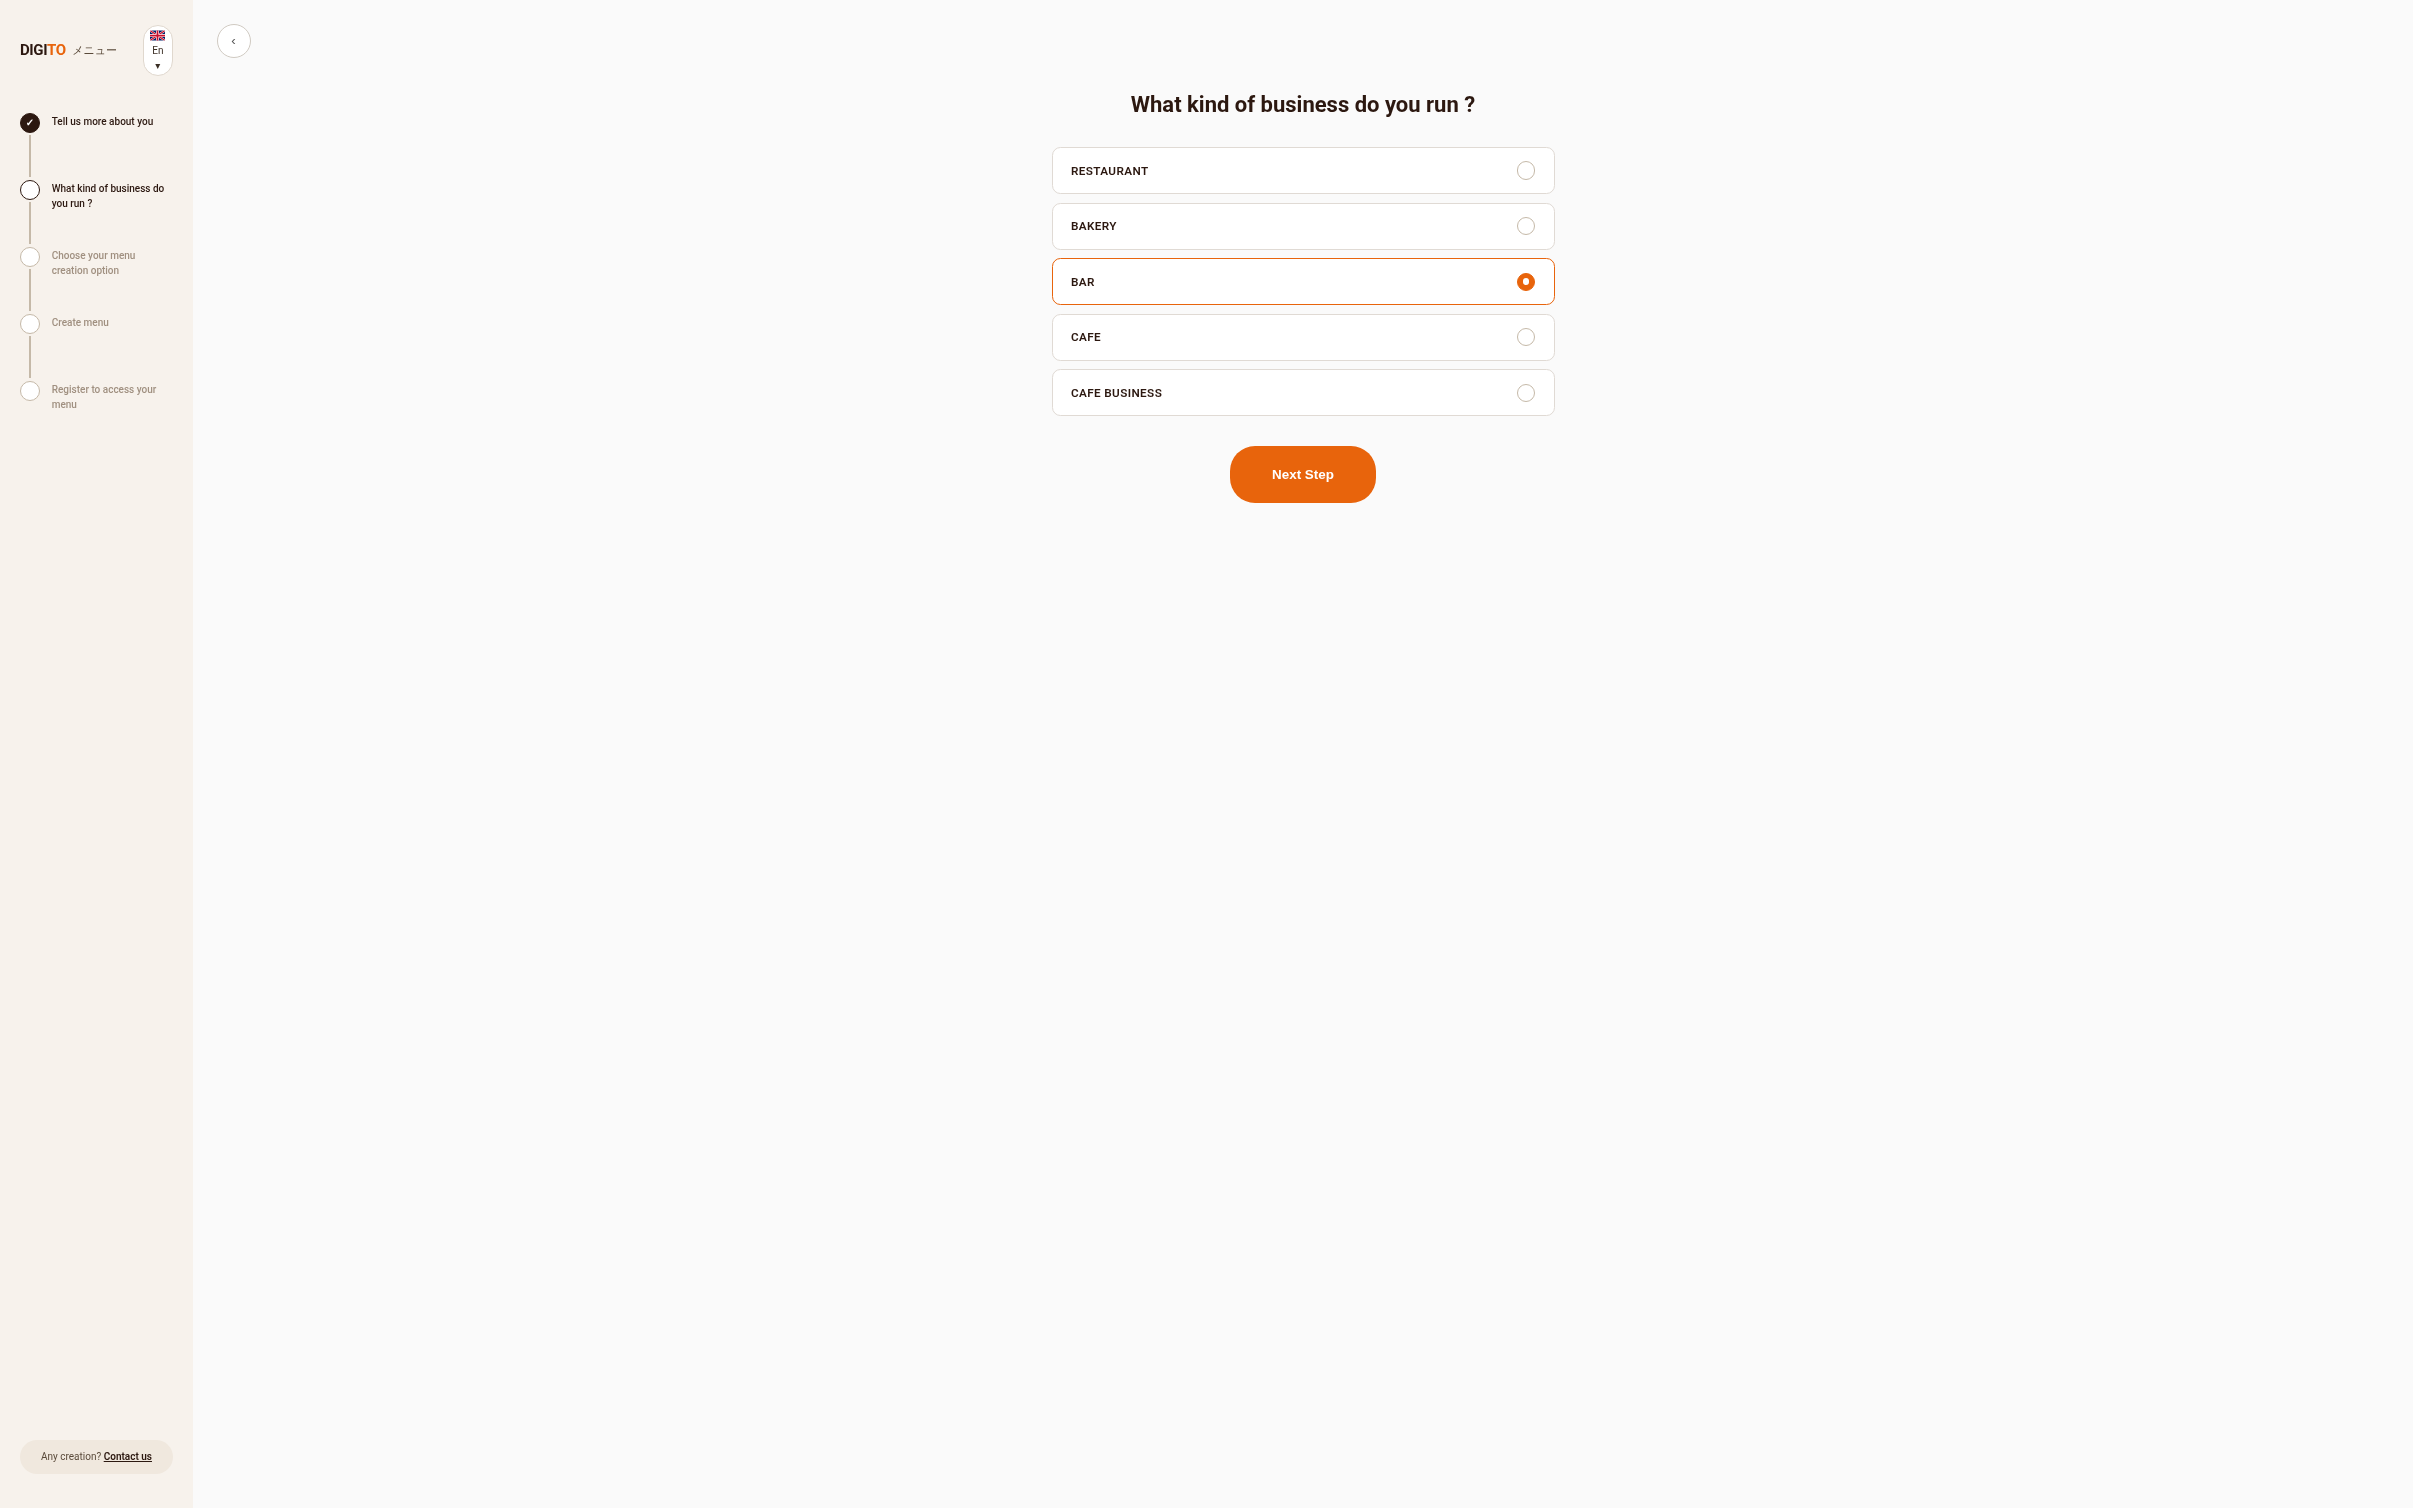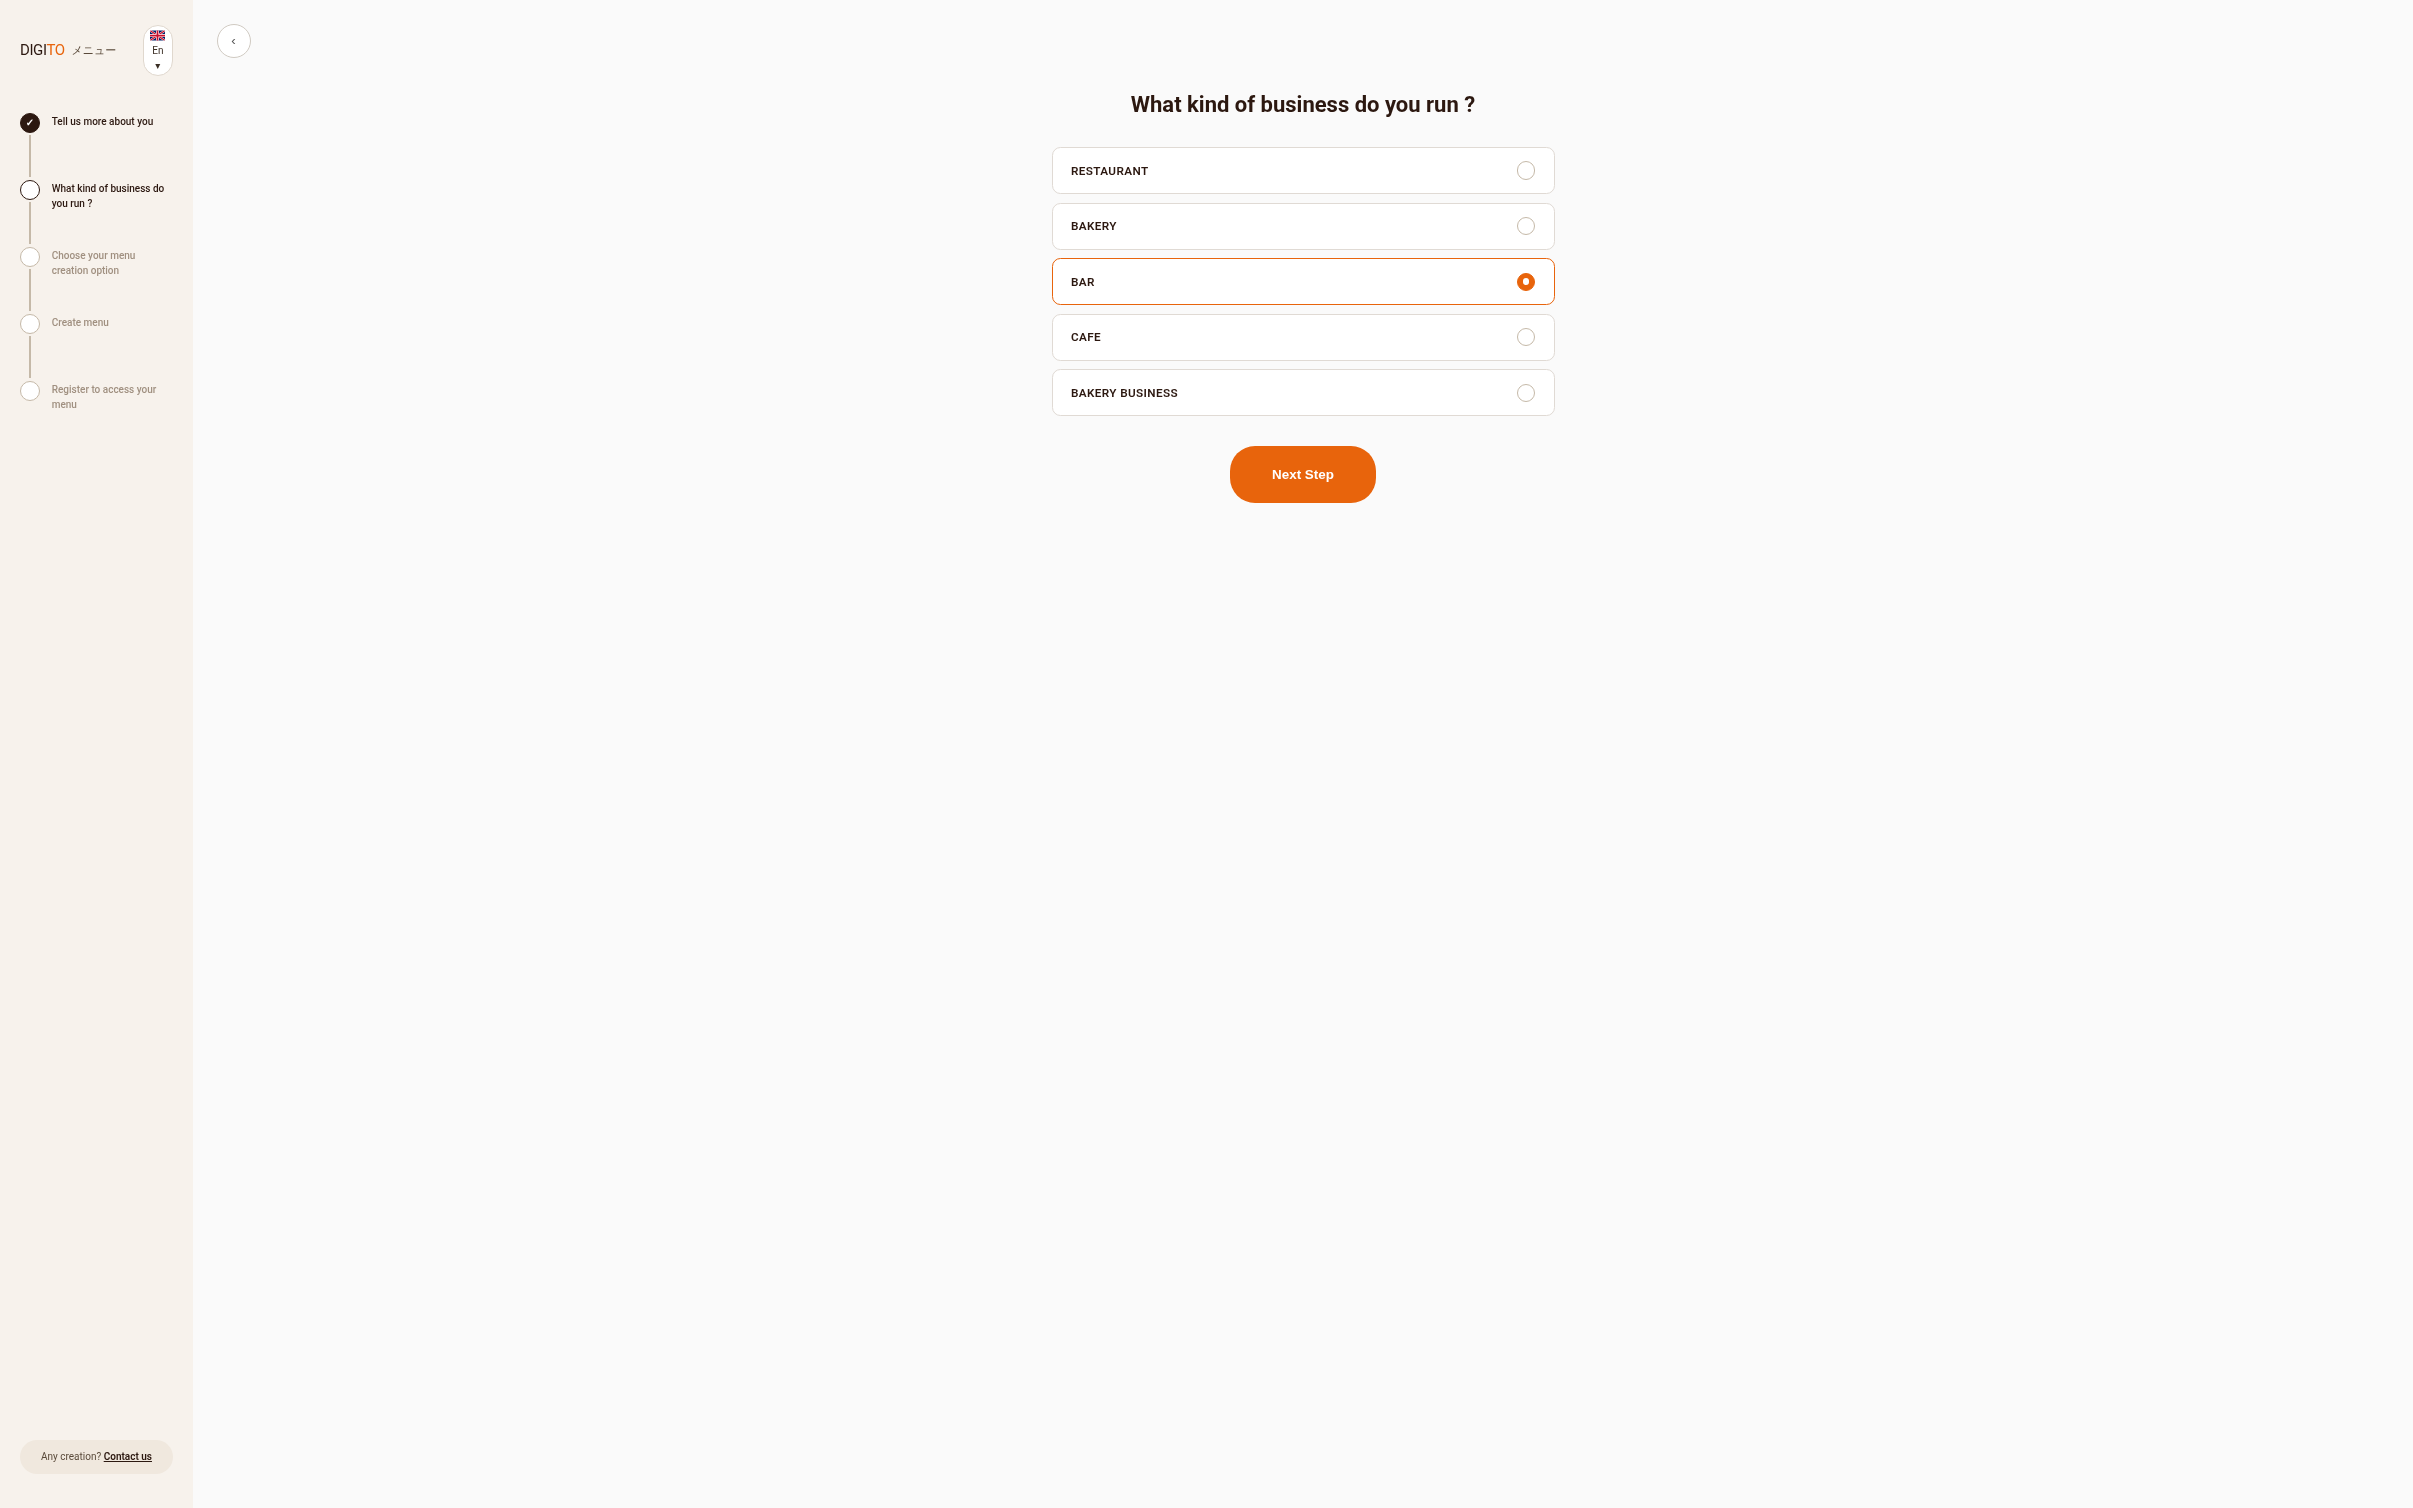--- a/index.html
+++ b/index.html
@@ -35,21 +35,21 @@
     }
 
     .logo {
       display: flex;
       align-items: center;
       gap: 1.7px;
     }
 
     .logo-digito {
       font-size: 15px;
-      font-weight: 400;
+      font-weight: 700;
       color: #2c1810;
       letter-spacing: -0.4px;
     }
 
     .logo-digito span {
       color: #e8640c;
     }
 
     .logo-menu {
       font-size: 11px;
@@ -397,21 +397,21 @@
         <span class="option-label">BAR</span>
         <div class="radio-btn selected"></div>
       </div>
 
       <div class="option-item">
         <span class="option-label">CAFE</span>
         <div class="radio-btn"></div>
       </div>
 
       <div class="option-item">
-        <span class="option-label">BAKERY BUSINESS</span>
+        <span class="option-label">CAFE BUSINESS</span>
         <div class="radio-btn"></div>
       </div>
 
     </div>
 
     <button class="next-btn">Next Step</button>
   </div>
 </div>
 
 

